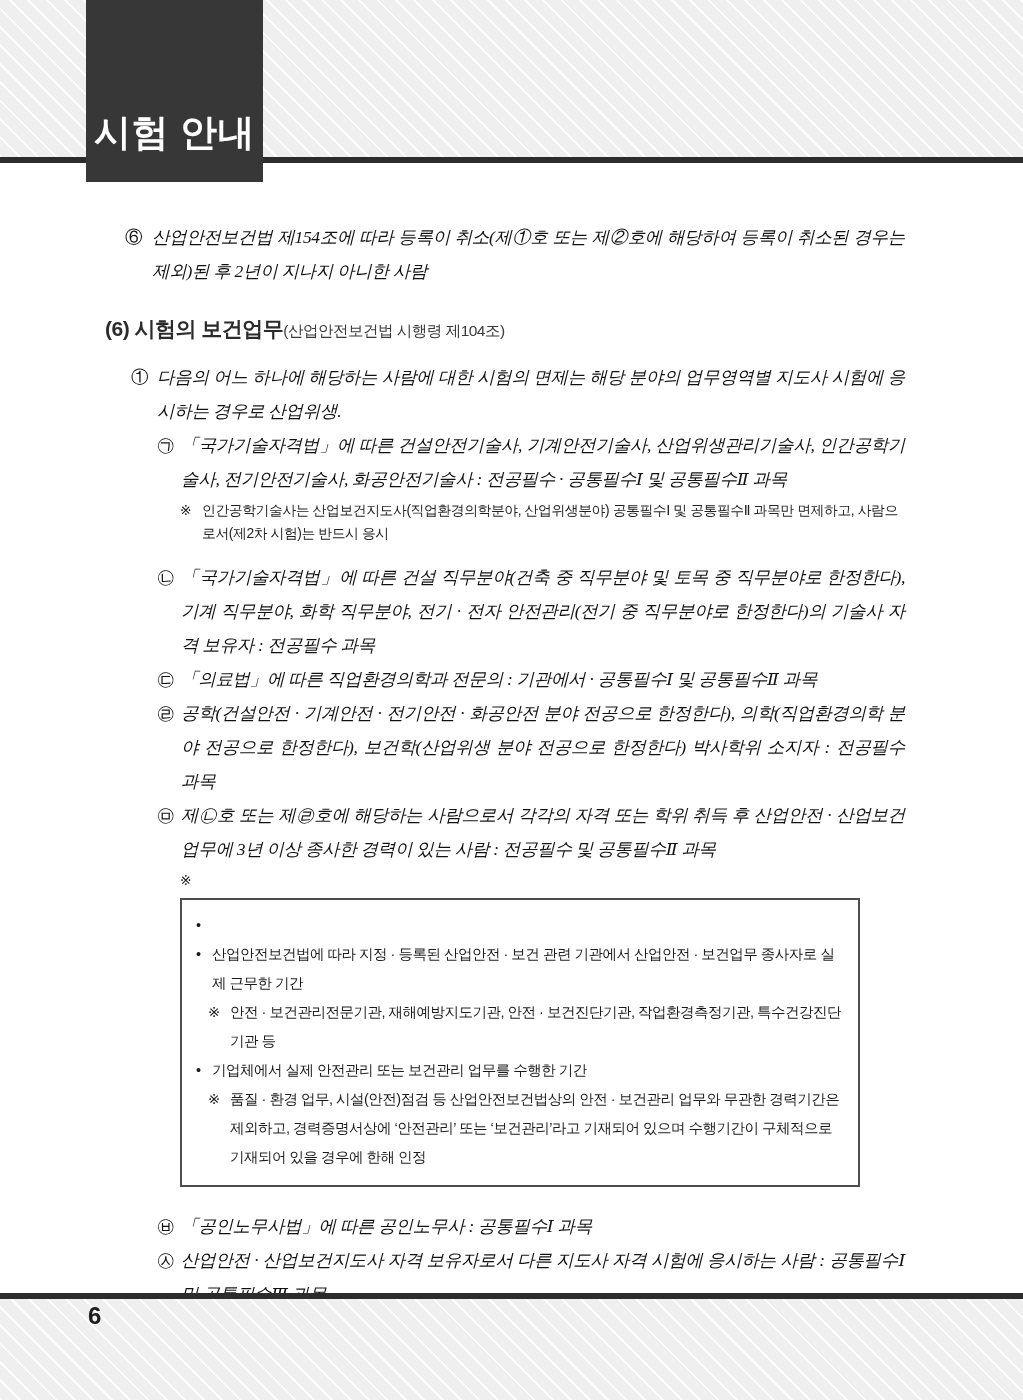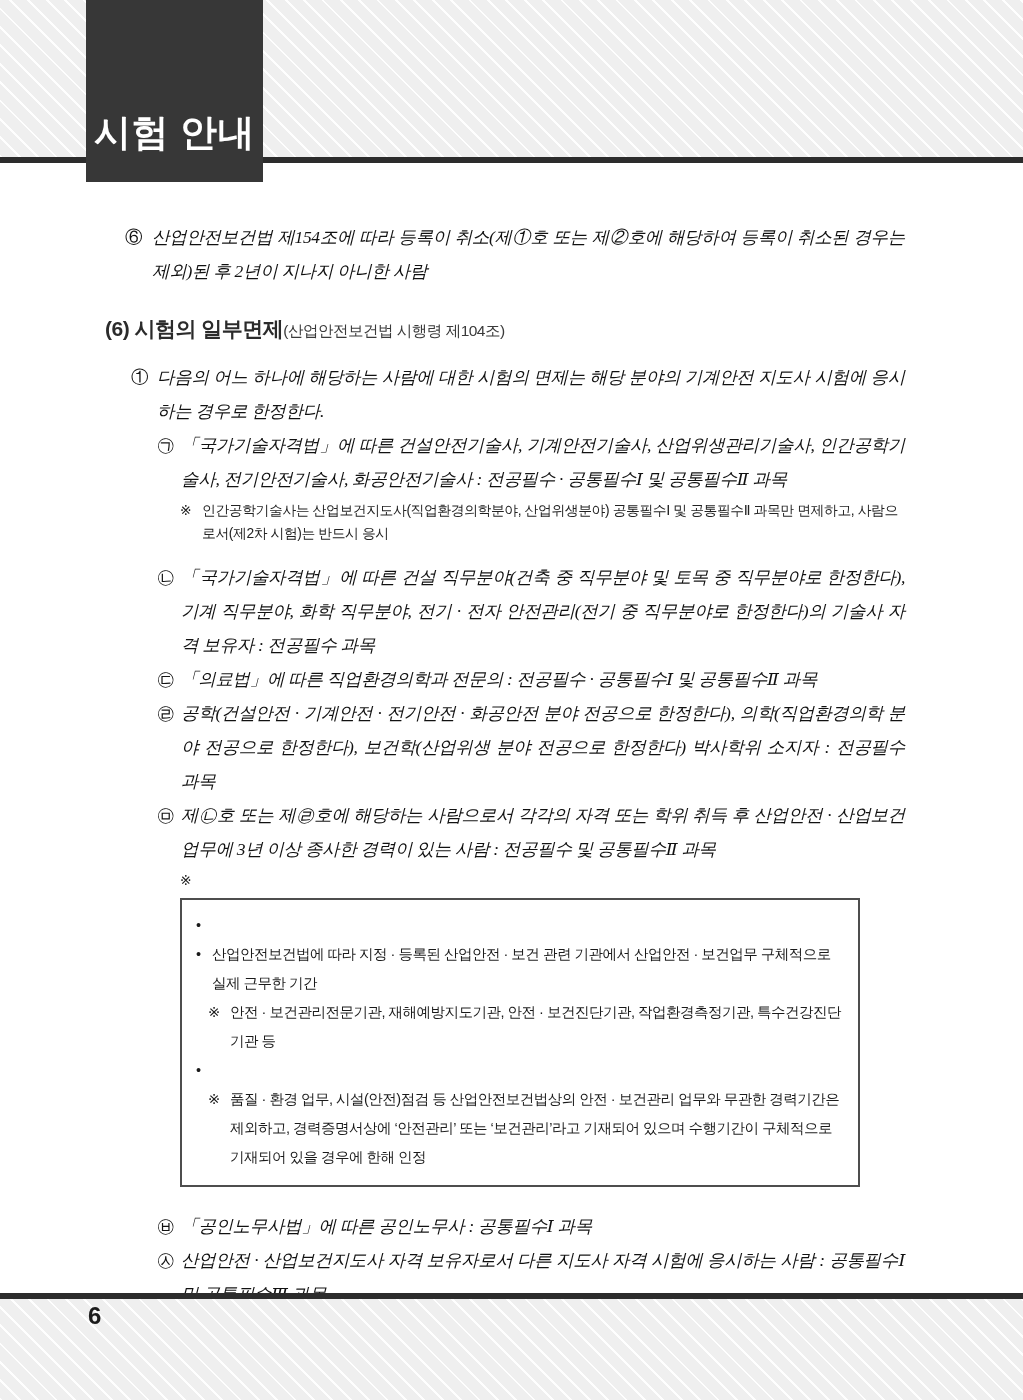--- a/index.html
+++ b/index.html
@@ -81,47 +81,47 @@
 
   <div class="content">
 
     <div class="hang">
       <span class="marker">⑥</span>
       <div class="body">산업안전보건법 제154조에 따라 등록이 취소(제①호 또는 제②호에 해당하여 등록이 취소된 경우는 제외)된 후 2년이 지나지 아니한 사람</div>
     </div>
 
     <div class="section-head">
       <span class="num">(6)</span>
-      <span class="ttl">시험의 일부면제</span><span class="sub">(산업안전보건법 시행령 제104조)</span>
+      <span class="ttl">시험의 보건업무</span><span class="sub">(산업안전보건법 시행령 제104조)</span>
     </div>
 
     <div class="hang clause">
       <span class="marker">①</span>
-      <div class="body">다음의 어느 하나에 해당하는 사람에 대한 시험의 면제는 해당 분야의 기계안전 지도사 시험에 응시하는 경우로 한정한다.</div>
+      <div class="body">다음의 어느 하나에 해당하는 사람에 대한 시험의 면제는 해당 분야의 업무영역별 지도사 시험에 응시하는 경우로 산업위생.</div>
     </div>
 
     <div class="sublist">
 
       <div class="hang subitem">
         <span class="marker">㉠</span>
         <div class="body">「국가기술자격법」에 따른 건설안전기술사, 기계안전기술사, 산업위생관리기술사, 인간공학기술사, 전기안전기술사, 화공안전기술사 : 전공필수 · 공통필수Ⅰ 및 공통필수Ⅱ 과목</div>
       </div>
       <div class="note">
         <span class="marker">※</span>
         <div class="body">인간공학기술사는 산업보건지도사(직업환경의학분야, 산업위생분야) 공통필수Ⅰ 및 공통필수Ⅱ 과목만 면제하고, 사람으로서(제2차 시험)는 반드시 응시</div>
       </div>
 
       <div class="hang subitem">
         <span class="marker">㉡</span>
         <div class="body">「국가기술자격법」에 따른 건설 직무분야(건축 중 직무분야 및 토목 중 직무분야로 한정한다), 기계 직무분야, 화학 직무분야, 전기 · 전자 안전관리(전기 중 직무분야로 한정한다)의 기술사 자격 보유자 : 전공필수 과목</div>
       </div>
 
       <div class="hang subitem">
         <span class="marker">㉢</span>
-        <div class="body">「의료법」에 따른 직업환경의학과 전문의 : 전공필수 · 공통필수Ⅰ 및 공통필수Ⅱ 과목</div>
+        <div class="body">「의료법」에 따른 직업환경의학과 전문의 : 기관에서 · 공통필수Ⅰ 및 공통필수Ⅱ 과목</div>
       </div>
 
       <div class="hang subitem">
         <span class="marker">㉣</span>
         <div class="body">공학(건설안전 · 기계안전 · 전기안전 · 화공안전 분야 전공으로 한정한다), 의학(직업환경의학 분야 전공으로 한정한다), 보건학(산업위생 분야 전공으로 한정한다) 박사학위 소지자 : 전공필수 과목</div>
       </div>
 
       <div class="hang subitem">
         <span class="marker">㉤</span>
         <div class="body">제㉡호 또는 제㉣호에 해당하는 사람으로서 각각의 자격 또는 학위 취득 후 산업안전 · 산업보건 업무에 3년 이상 종사한 경력이 있는 사람 : 전공필수 및 공통필수Ⅱ 과목</div>
@@ -129,28 +129,29 @@
       <div class="note note-tight">
         <span class="marker">※</span>
       </div>
 
       <div class="rec-box">
         <div class="rec-row">
           <span class="marker">•</span>
         </div>
         <div class="rec-row">
           <span class="marker">•</span>
-          <div class="body">산업안전보건법에 따라 지정 · 등록된 산업안전 · 보건 관련 기관에서 산업안전 · 보건업무 구체적으로 실제 근무한 기간</div>
+          <div class="body">산업안전보건법에 따라 지정 · 등록된 산업안전 · 보건 관련 기관에서 산업안전 · 보건업무 종사자로 실제 근무한 기간</div>
         </div>
         <div class="rec-row rec-note">
           <span class="marker">※</span>
           <div class="body">안전 · 보건관리전문기관, 재해예방지도기관, 안전 · 보건진단기관, 작업환경측정기관, 특수건강진단기관 등</div>
         </div>
         <div class="rec-row">
           <span class="marker">•</span>
+          <div class="body">기업체에서 실제 안전관리 또는 보건관리 업무를 수행한 기간</div>
         </div>
         <div class="rec-row rec-note">
           <span class="marker">※</span>
           <div class="body">품질 · 환경 업무, 시설(안전)점검 등 산업안전보건법상의 안전 · 보건관리 업무와 무관한 경력기간은 제외하고, 경력증명서상에 ‘안전관리’ 또는 ‘보건관리’라고 기재되어 있으며 수행기간이 구체적으로 기재되어 있을 경우에 한해 인정</div>
         </div>
       </div>
 
       <div class="hang subitem">
         <span class="marker">㉥</span>
         <div class="body">「공인노무사법」에 따른 공인노무사 : 공통필수Ⅰ 과목</div>

